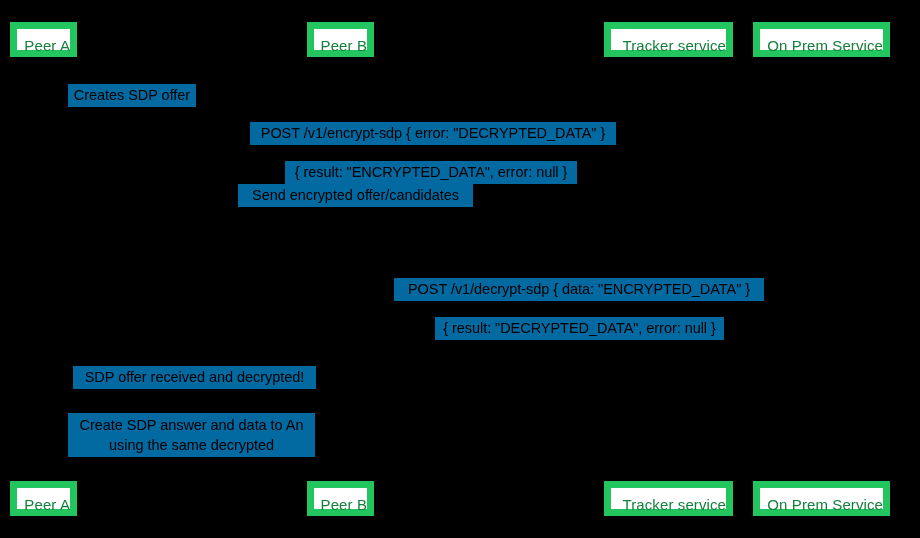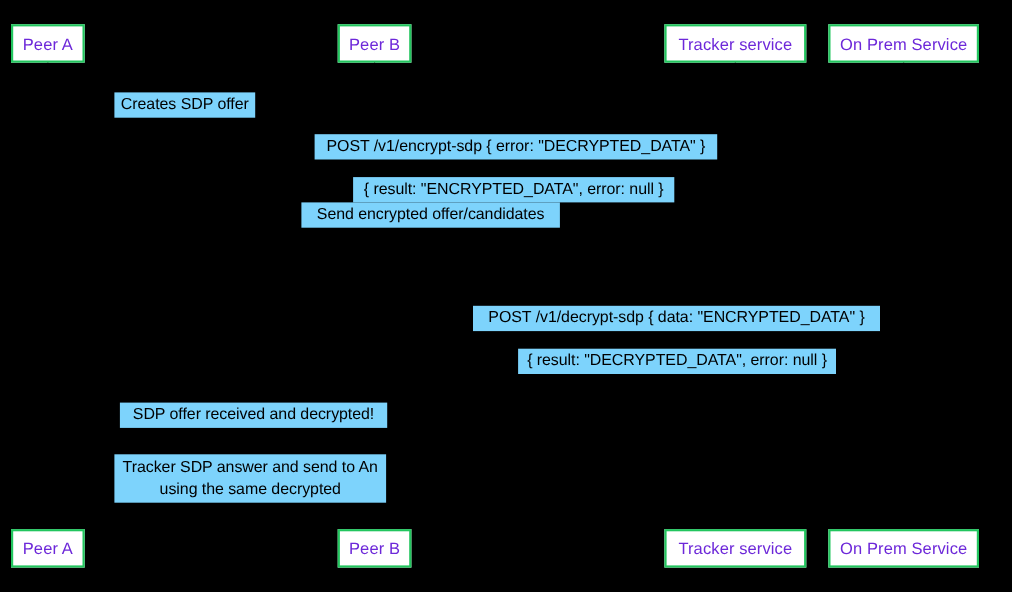--- a/index.html
+++ b/index.html
@@ -17,47 +17,46 @@
   }
   #diagram {
     position: relative;
     width: 920px;
     height: 538px;
     background: #000000;
   }
   .participant {
     position: absolute;
     background: #ffffff;
-    color: #6d28d9;
-    border: 2px solid #22c55e;
+    color: #15803d;
+    border: 7px solid #22c55e;
     box-sizing: border-box;
     font-size: 15px;
     line-height: 33px;
     height: 35px;
-    text-align: center;
+    text-align: right;
     white-space: nowrap;
     letter-spacing: 0.1px;
   }
   .lifeline {
     position: absolute;
     width: 1px;
     background: #000000;
   }
   .msg-label {
     position: absolute;
-    background: #7dd3fc;
+    background: #0369a1;
     color: #000000;
     font-size: 14.5px;
     line-height: 21px;
     padding: 1px 1px 1px 1px;
     box-sizing: border-box;
     white-space: nowrap;
     text-align: center;
     letter-spacing: -0.05px;
-    margin-left: 36px;
   }
   .msg-label.two-line {
     white-space: normal;
     line-height: 20px;
     padding-top: 2px;
     padding-bottom: 2px;
   }
   .msg-arrow {
     position: absolute;
     height: 1px;
@@ -128,21 +127,21 @@
 
   <div class="msg-label" style="left:435px; top:317px; width:289px;">
     <span>{ result: "DECRYPTED_DATA", error: null }</span>
   </div>
 
   <div class="msg-label" style="left:73px; top:366px; width:243px;">
     <span>SDP offer received and decrypted!</span>
   </div>
 
   <div class="msg-label two-line" style="left:68px; top:413px; width:247px;">
-    <div>Tracker SDP answer and send to An</div>
+    <div>Create SDP answer and data to An</div>
     <div>using the same decrypted</div>
   </div>
 
   <div class="participant" style="left:10px; top:481px; width:67px;">
     <span>Peer A</span>
   </div>
 
   <div class="participant" style="left:307px; top:481px; width:67px;">
     <span>Peer B</span>
   </div>

